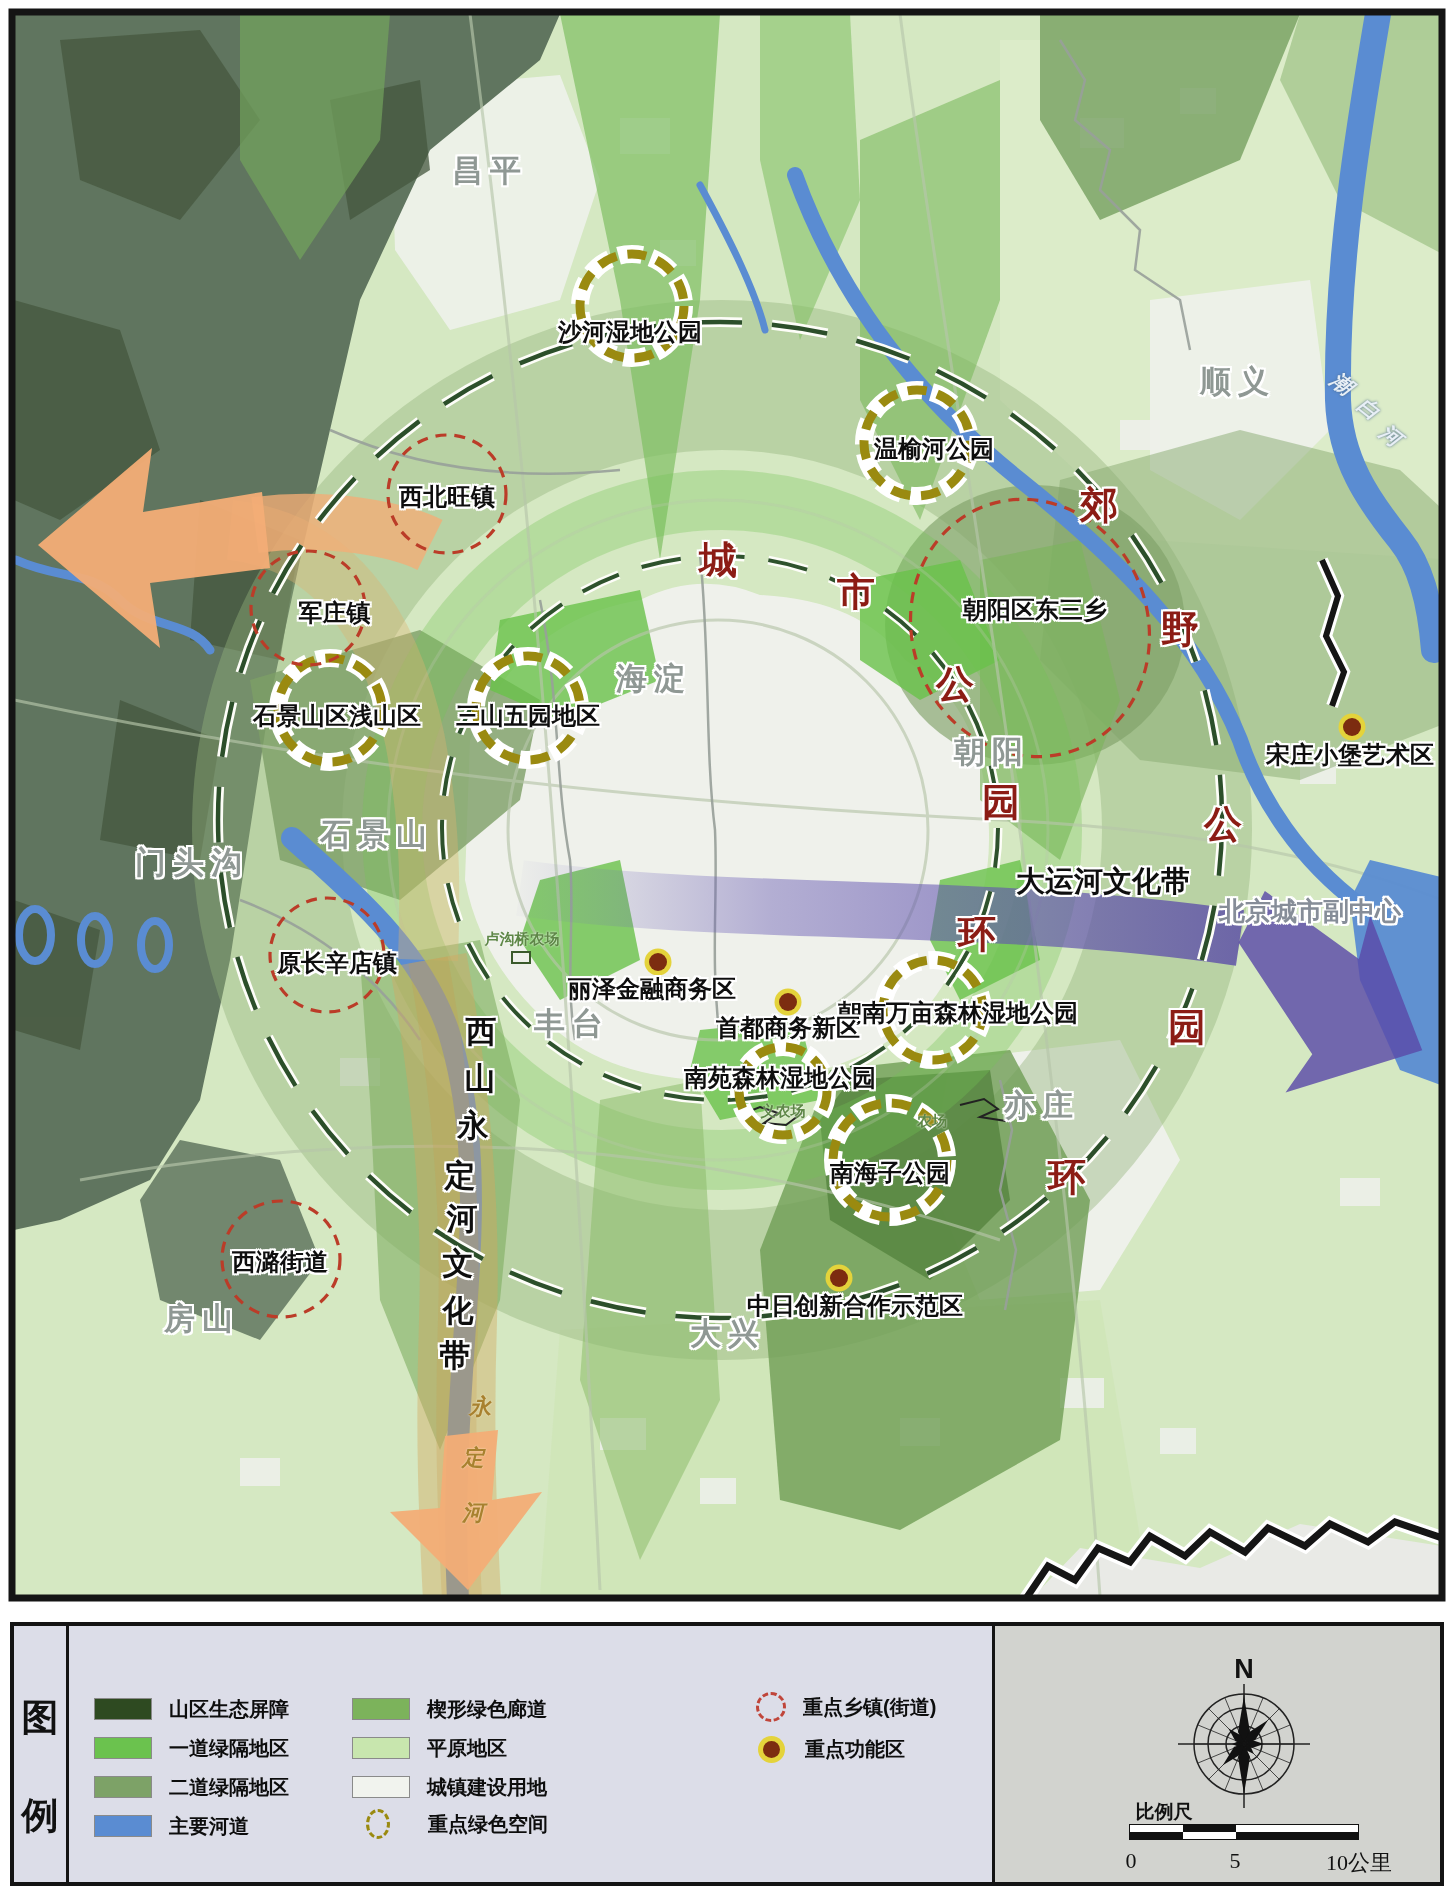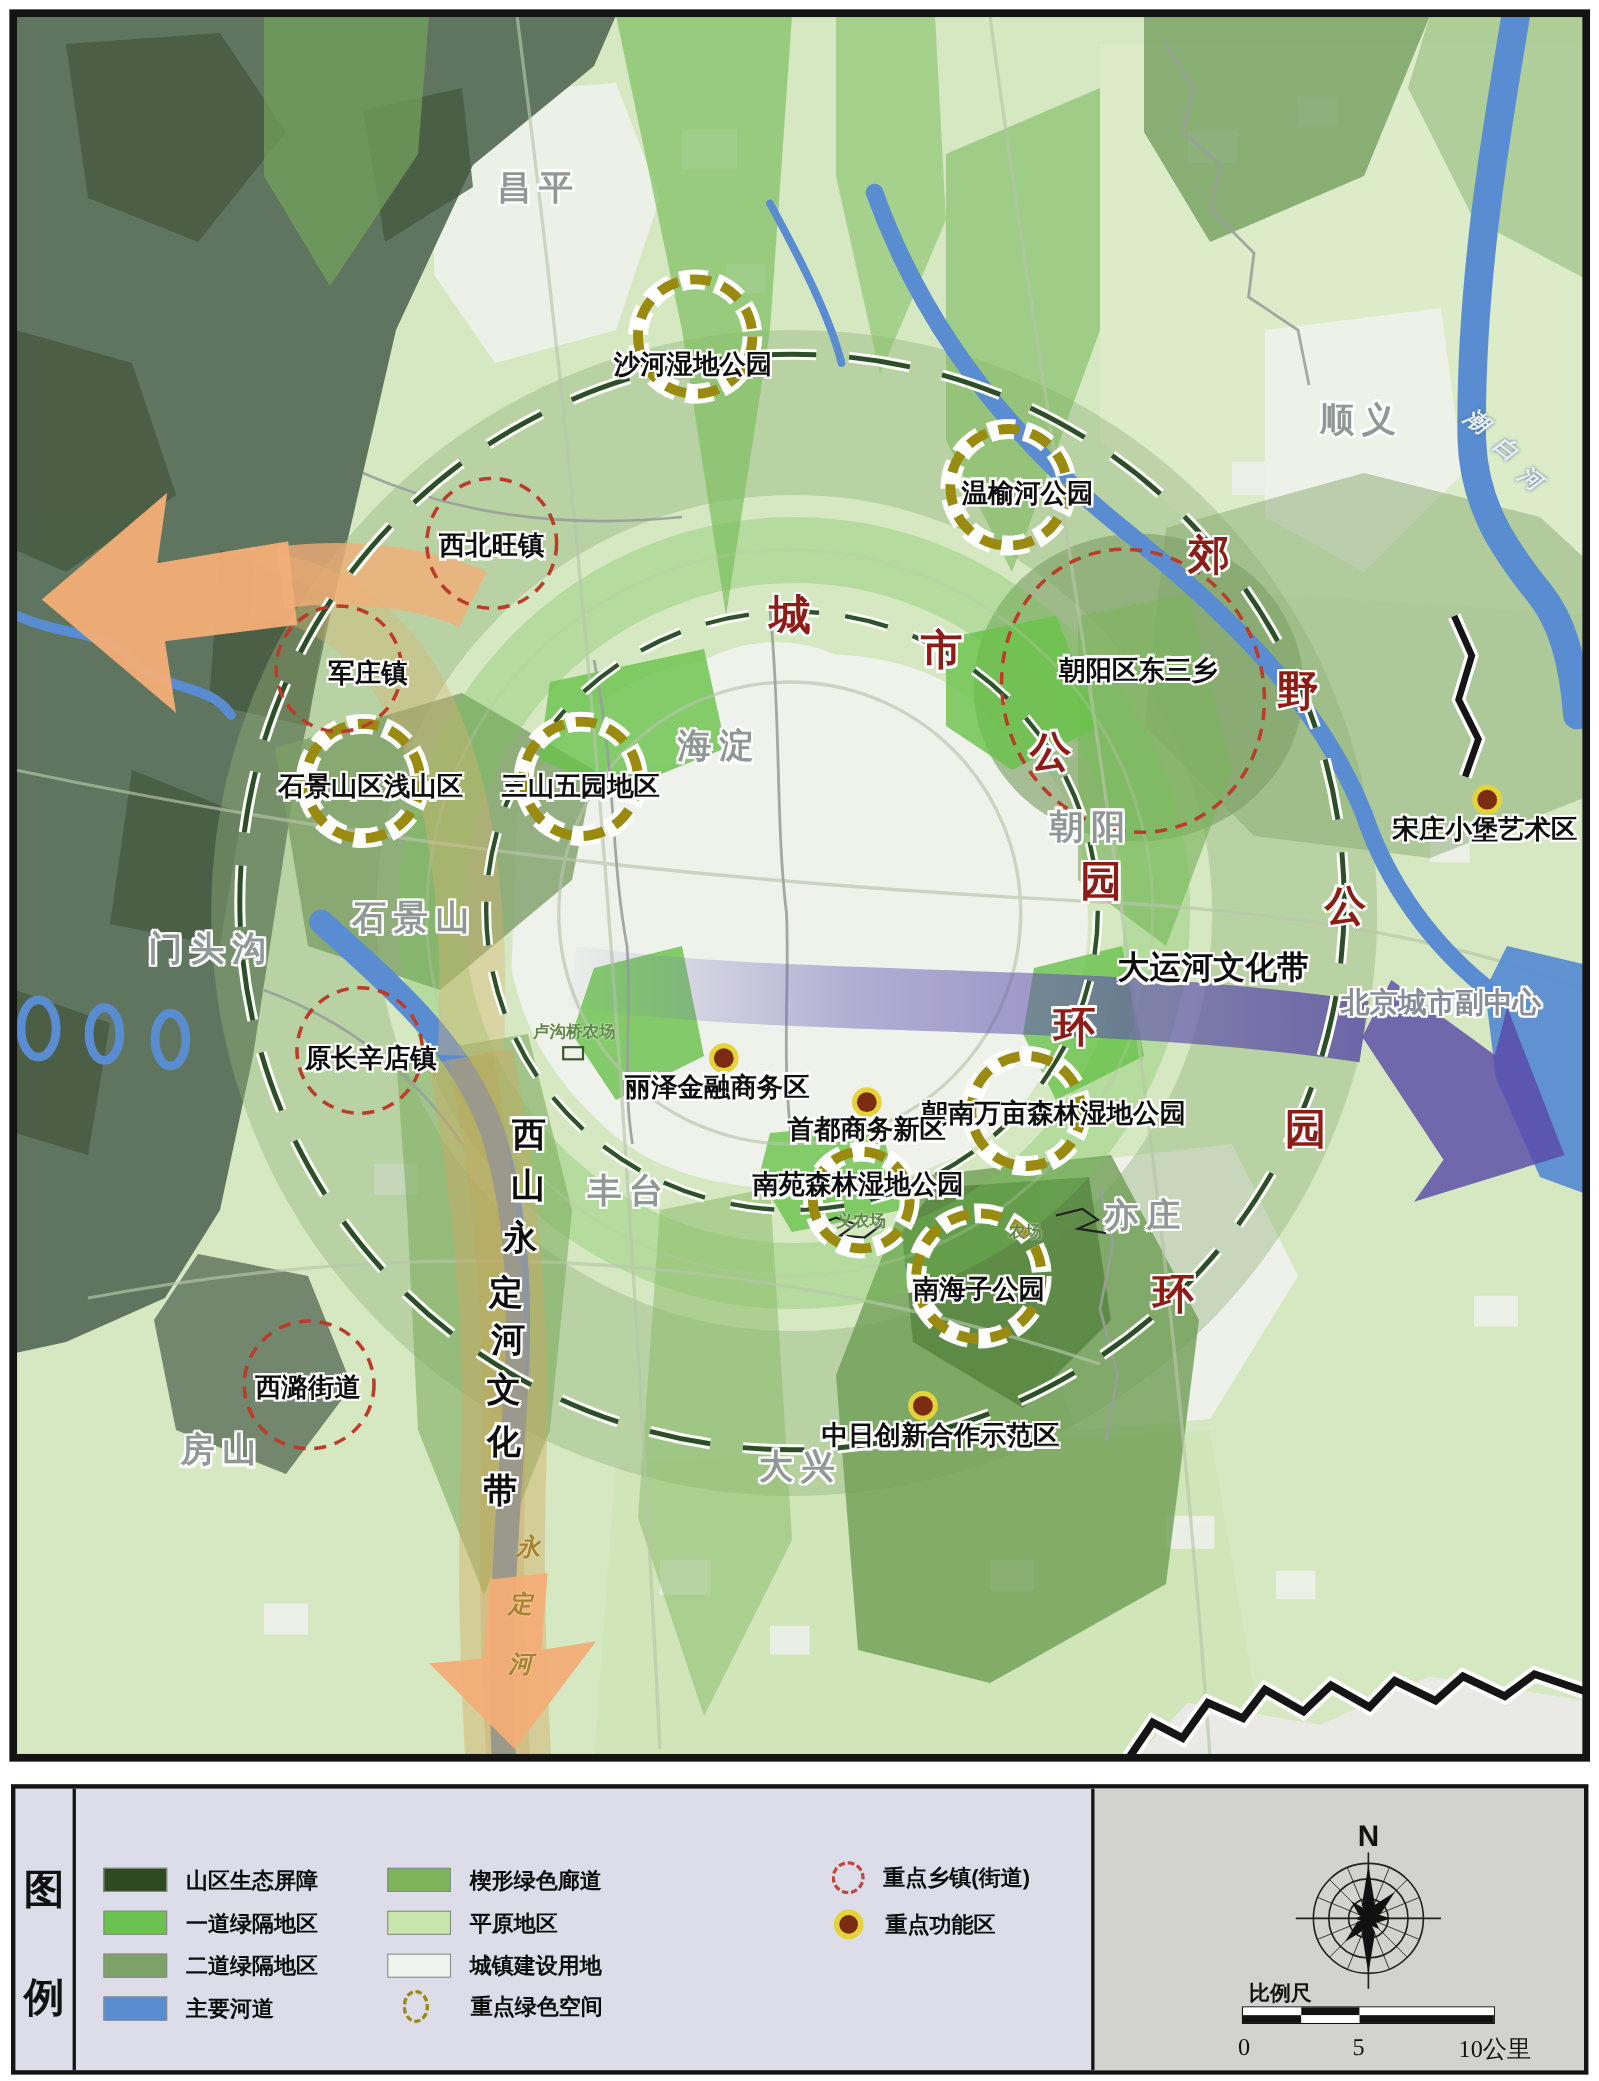--- a/index.html
+++ b/index.html
@@ -242,21 +242,21 @@
         <div class="lbl place halo" style="left: 652px; top: 989px;">丽泽金融商务区</div>
         <div class="lbl place halo" style="left: 788px; top: 1028px;">首都商务新区</div>
         <div class="lbl place halo" style="left: 1350px; top: 755px;">宋庄小堡艺术区</div>
         <div class="lbl place halo" style="left: 855px; top: 1306px;">中日创新合作示范区</div>
         <div class="lbl district halo" style="left: 490px; top: 170px;">昌平</div>
         <div class="lbl district halo" style="left: 1238px; top: 381px;">顺义</div>
         <div class="lbl district halo" style="left: 654px; top: 678px;">海淀</div>
         <div class="lbl district halo" style="left: 992px; top: 751px;">朝阳</div>
         <div class="lbl district halo" style="left: 377px; top: 834px;">石景山</div>
         <div class="lbl district halo" style="left: 192px; top: 862px;">门头沟</div>
-        <div class="lbl district halo" style="left: 572px; top: 1082px; text-align: right;">丰台</div>
+        <div class="lbl district halo" style="left: 572px; top: 1023px; text-align: right;">丰台</div>
         <div class="lbl district halo" style="left: 1042px; top: 1105px;">亦庄</div>
         <div class="lbl district halo" style="left: 202px; top: 1318px;">房山</div>
         <div class="lbl district halo" style="left: 728px; top: 1333px;">大兴</div>
         <div class="lbl ringchar halo" style="left: 718px; top: 560px;">城</div>
         <div class="lbl ringchar halo" style="left: 856px; top: 592px;">市</div>
         <div class="lbl ringchar halo" style="left: 955px; top: 684px;">公</div>
         <div class="lbl ringchar halo" style="left: 1001px; top: 802px;">园</div>
         <div class="lbl ringchar halo" style="left: 977px; top: 934px;">环</div>
         <div class="lbl ringchar halo" style="left: 1099px; top: 505px;">郊</div>
         <div class="lbl ringchar halo" style="left: 1180px; top: 629px;">野</div>

